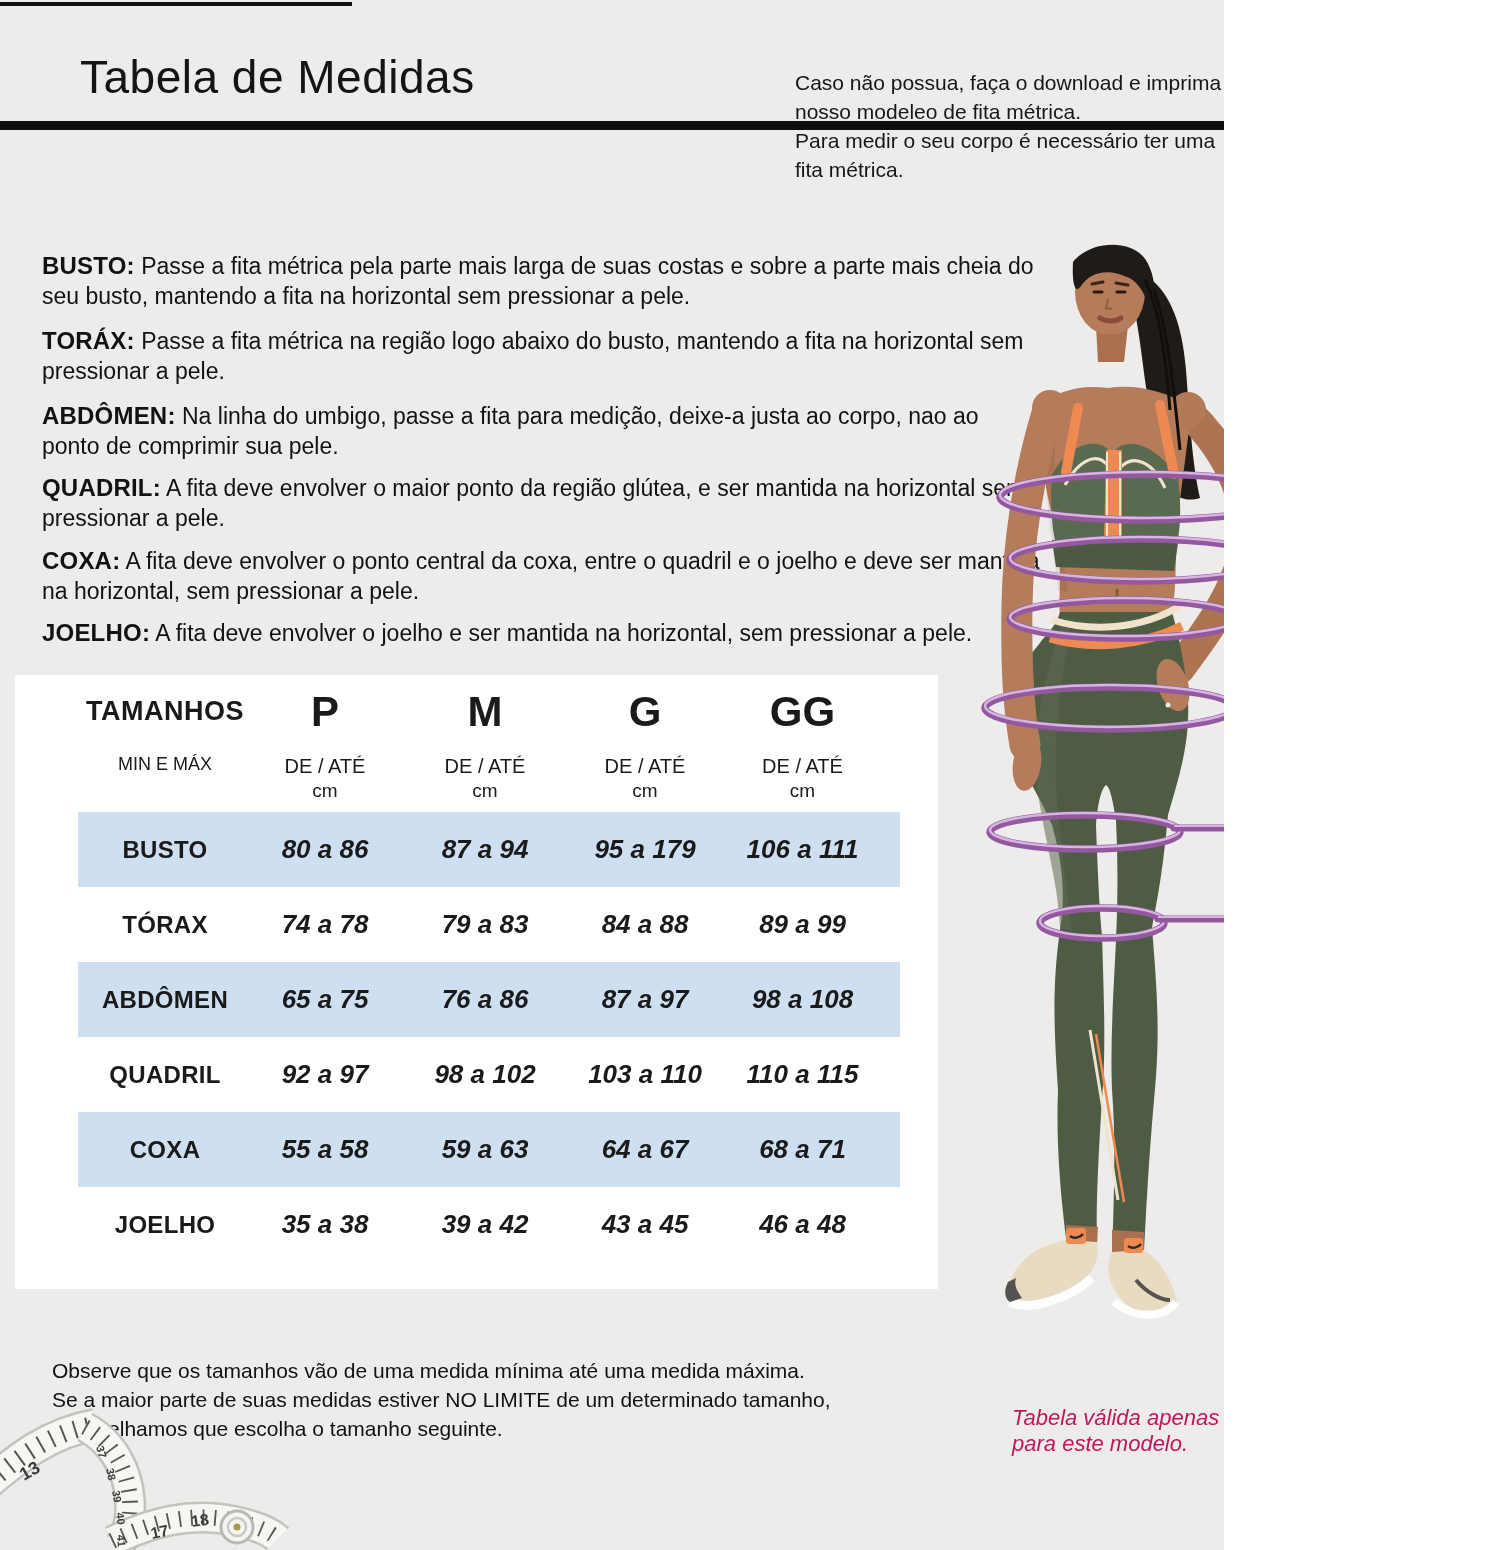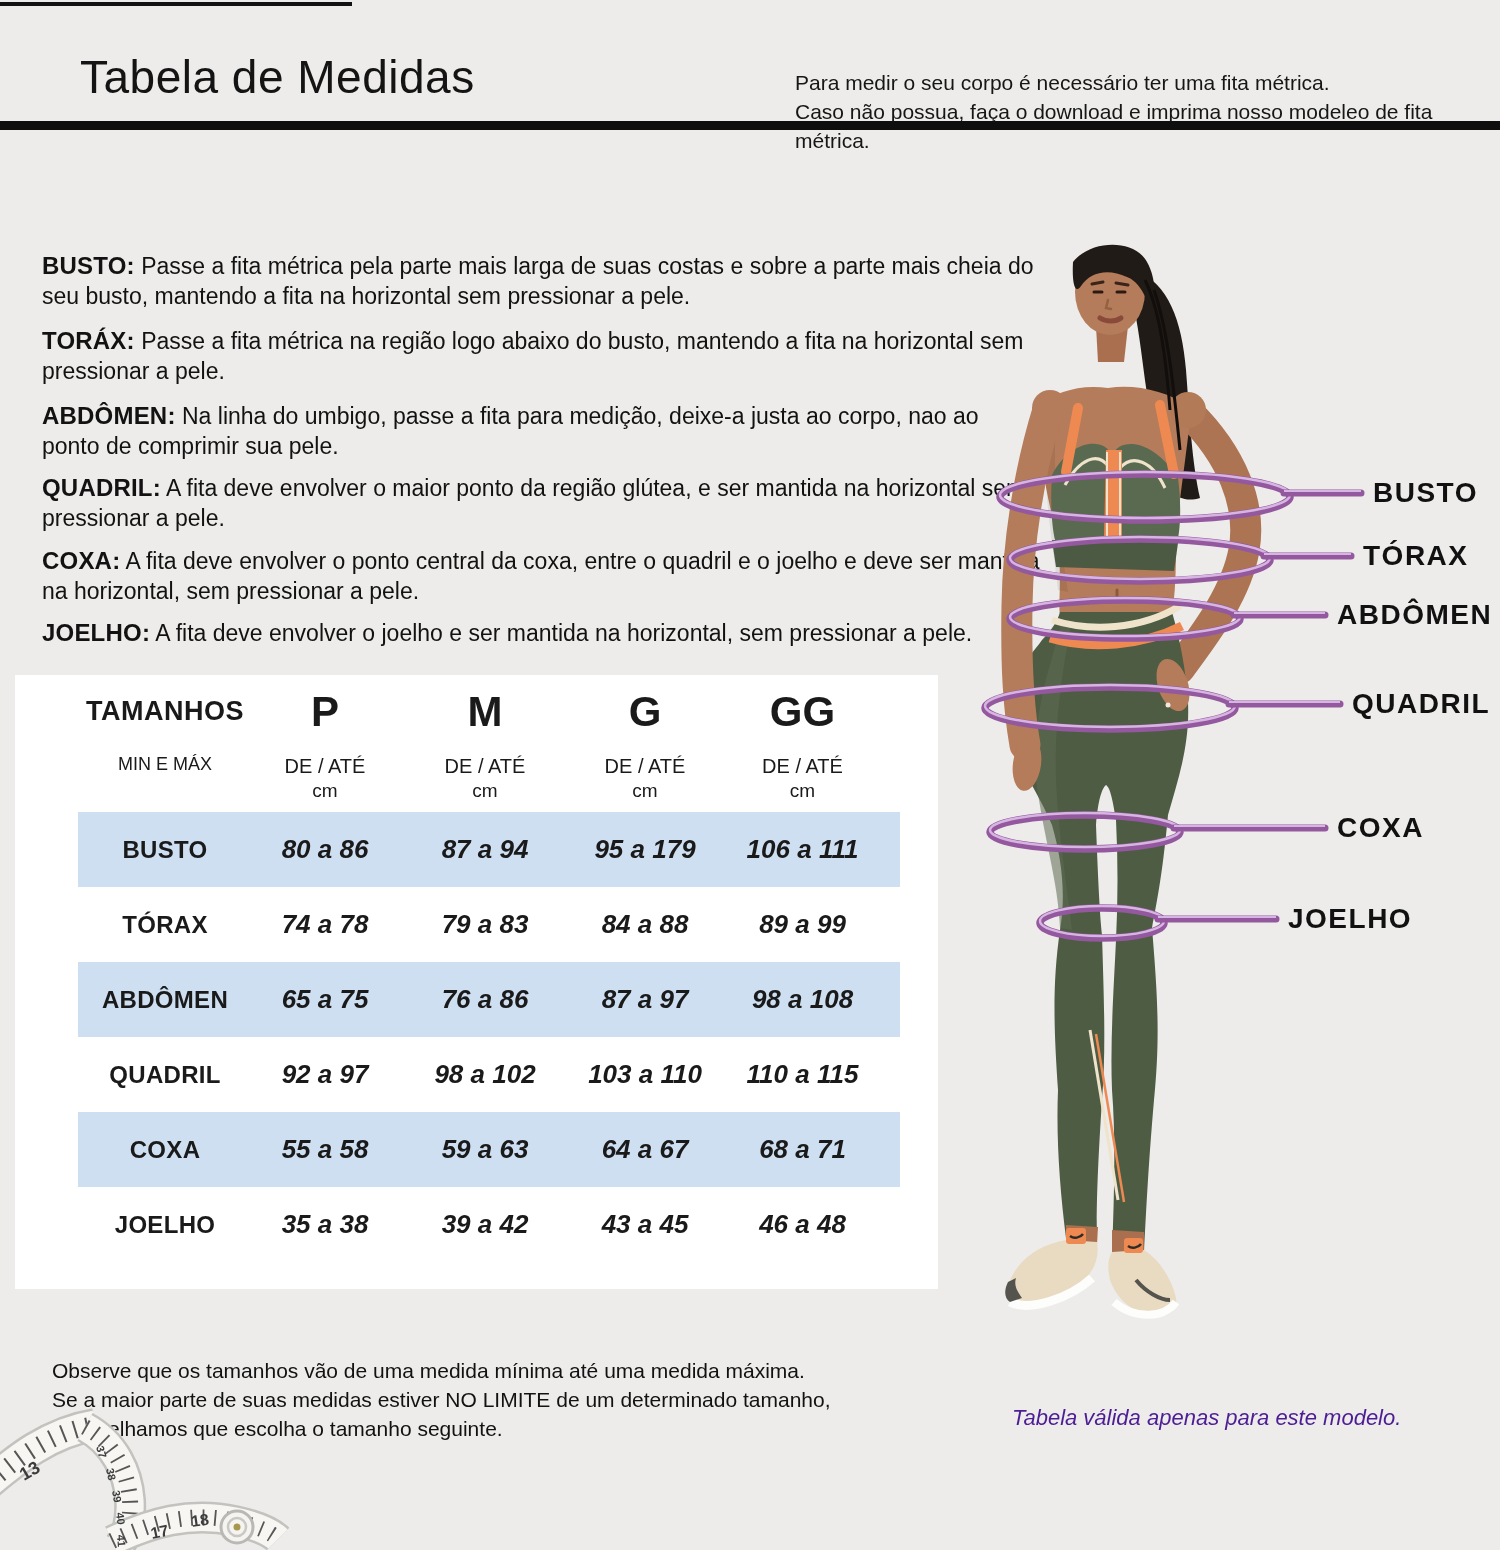--- a/index.html
+++ b/index.html
@@ -1,16 +1,16 @@
 <!DOCTYPE html>
 <html><head>
 <meta charset="utf-8">
 <style>
   html,body{margin:0;padding:0;}
-  .page{position:relative;width:1500px;height:1550px;background:#edecea;
+  .page{position:relative;width:1224px;height:1550px;background:#edecea;
         font-family:"Liberation Sans",sans-serif;color:#1a1a1a;overflow:hidden;}
 
   
   .topline{position:absolute;left:0;top:2px;width:352px;height:4px;background:#121212;}
   .page-title{position:absolute;left:80px;top:50px;font-size:46px;font-weight:400;
               letter-spacing:.5px;color:#141414;}
   .header-note{position:absolute;left:795px;top:68px;font-size:21px;line-height:29px;color:#161616;}
   .rule{position:absolute;left:0;top:121px;width:1500px;height:9px;background:#0e0e0e;}
 
   
@@ -40,33 +40,33 @@
   .body-label{position:absolute;transform:translateY(-50%);font-size:28px;font-weight:bold;
               letter-spacing:1.5px;color:#111;white-space:nowrap;}
   .bl0{left:1373px;top:493px}.bl1{left:1363px;top:556px}.bl2{left:1337px;top:615px}
   .bl3{left:1352px;top:704px}.bl4{left:1337px;top:828px}.bl5{left:1288px;top:919px}
 
   
   .figure-svg{position:absolute;left:940px;top:240px;width:560px;height:1100px;}
 
   
   .foot-note{position:absolute;left:52px;top:1356px;font-size:21px;line-height:29px;color:#121212;}
-  .model-note{position:absolute;left:1012px;top:1405px;font-size:22px;font-style:italic;color:#4c1d95;}
+  .model-note{position:absolute;left:1012px;top:1405px;font-size:22px;font-style:italic;color:#be185d;}
   .tape-svg{position:absolute;left:0px;top:1395px;width:310px;height:155px;}
 </style>
 </head>
 <body>
 
 <div class="page">
 
   <div class="topline"></div>
   <div class="page-title">Tabela de Medidas</div>
   <div class="header-note">
+    <div>Caso não possua, faça o download e imprima nosso modeleo de fita métrica.</div>
     <div>Para medir o seu corpo é necessário ter uma fita métrica.</div>
-    <div>Caso não possua, faça o download e imprima nosso modeleo de fita métrica.</div>
   </div>
   <div class="rule"></div>
 
   <p class="instr ip0"><b>BUSTO:</b> <span>Passe a fita métrica pela parte mais larga de suas costas e sobre a  parte mais cheia do seu busto, mantendo a fita na horizontal sem pressionar a pele.</span></p>
   <p class="instr ip1"><b>TORÁX:</b> <span>Passe a fita métrica na região logo abaixo do busto, mantendo a fita na horizontal sem pressionar a pele.</span></p>
   <p class="instr ip2"><b>ABDÔMEN:</b> <span>Na linha do umbigo, passe a fita para medição, deixe-a justa ao corpo, nao ao ponto de comprimir sua pele.</span></p>
   <p class="instr ip3"><b>QUADRIL:</b> <span>A fita deve envolver o maior ponto da região glútea, e ser mantida na horizontal sem pressionar a pele.</span></p>
   <p class="instr ip4"><b>COXA:</b> <span>A fita deve envolver o ponto central da coxa, entre o quadril e o joelho e deve ser mantida na horizontal, sem pressionar a pele.</span></p>
   <p class="instr ip5"><b>JOELHO:</b> <span>A fita deve envolver o joelho e ser mantida na horizontal, sem pressionar a pele.</span></p>
 

